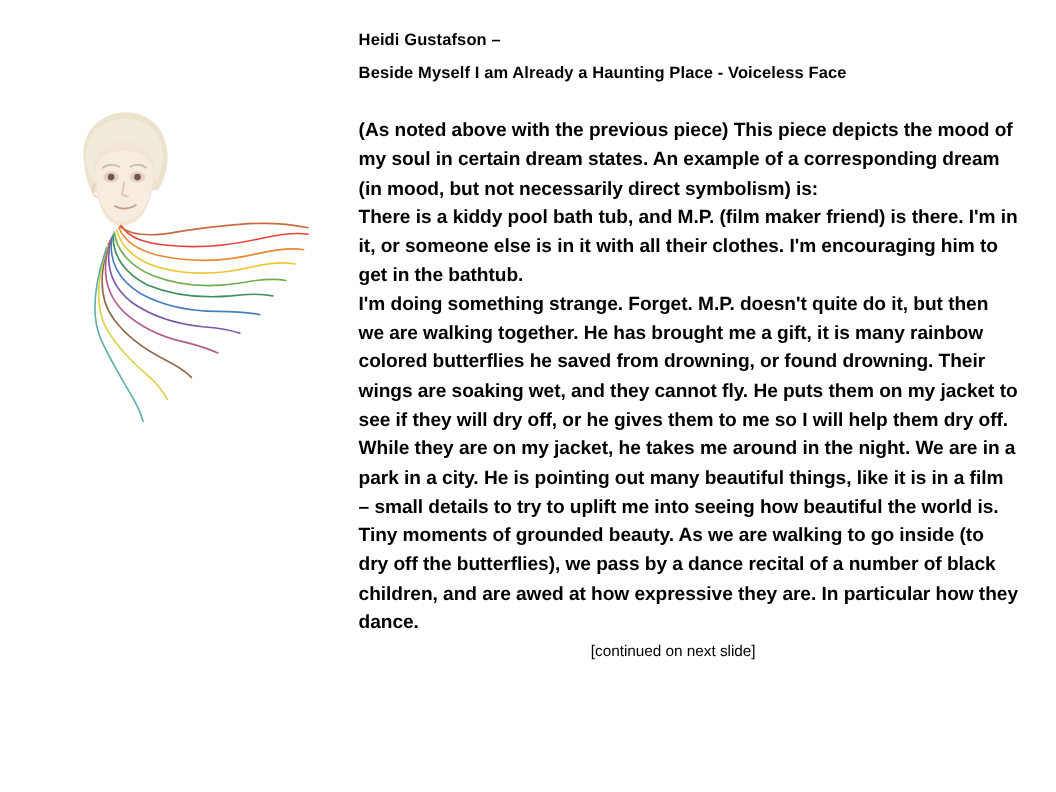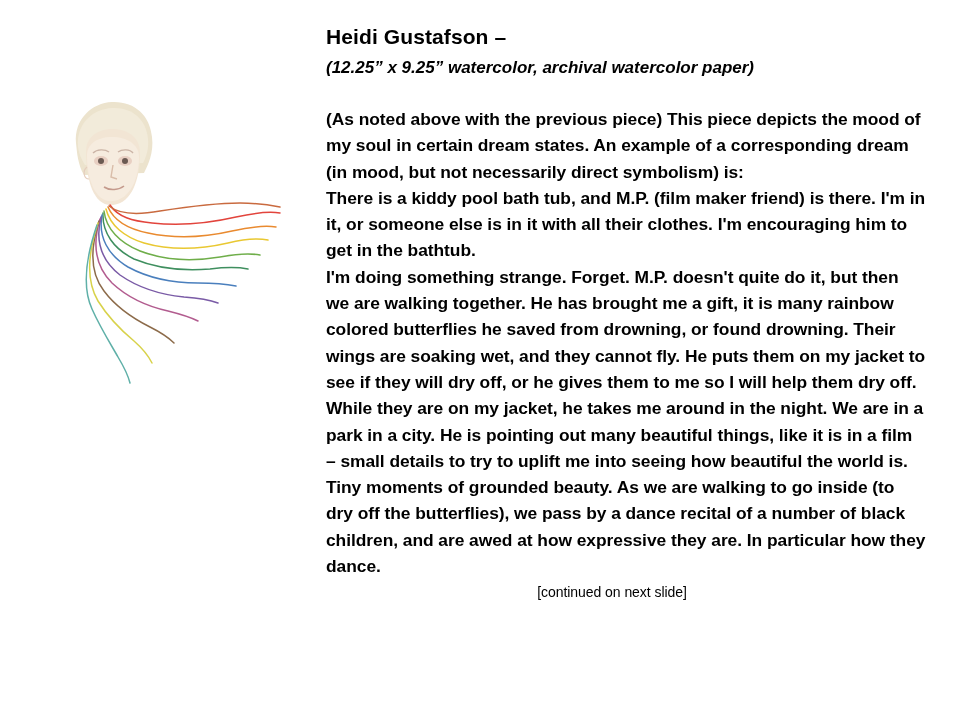--- a/index.html
+++ b/index.html
@@ -35,21 +35,21 @@
 
   
   .textcol {
     position: absolute;
     left: 326px;
     top: 22px;
     width: 600px;
   }
   .title {
     font-weight: bold;
-    font-size: 21px;
+    font-size: 15px;
     line-height: 30px;
     letter-spacing: 0.1px;
   }
   .title .work-title {
     white-space: nowrap;
   }
   .medium-line {
     font-weight: bold;
     font-size: 18.5px;
     line-height: 30px;
@@ -119,25 +119,23 @@
         <path d="M57 130 C46 162 42 192 52 214 C60 232 70 248 78 262 C84 272 88 280 90 288" stroke="#5fb0a8"></path>
         <path d="M69 111 C80 120 98 120 120 116 C146 112 176 108 200 108 C216 108 230 110 240 112" stroke="#c96a3f"></path>
       </g>
     </svg>
   </div>
 
   <div class="textcol">
 
     <div class="title">
       <div>Heidi Gustafson –</div>
+      <div class="work-title">Beside Myself I am Already a Haunting Place  - Voiceless Face</div>
     </div>
 
-    <div class="medium-line">
-      <span class="medium">(12.25” x 9.25” watercolor, archival watercolor paper)</span>
-    </div>
 
     <div class="body">
       <p> (As noted above with the previous piece) This piece depicts the mood of my soul in certain dream states.  An example of a corresponding dream (in mood, but not necessarily direct symbolism) is:</p>
       <p>There is a kiddy pool bath tub, and M.P. (film maker friend) is there. I'm in it, or someone else is in it with all their clothes.  I'm encouraging him to get in the bathtub.</p>
       <p>I'm doing something strange.  Forget.  M.P. doesn't quite do it, but then we are walking together.  He has brought me a gift, it is many rainbow colored butterflies he saved from drowning, or found drowning.  Their wings are soaking wet, and they cannot fly.  He puts them on my jacket to see if they will dry off, or he gives them to me so I will help them dry off. While they are on my jacket, he takes me around in the night. We are in a park in a city. He is pointing out many beautiful things, like it is in a film – small details to try to uplift me into seeing how beautiful the world is. Tiny moments of grounded beauty.  As we are walking to go inside (to dry off the butterflies), we pass by a dance recital of a number of black children, and are awed at how expressive they are. In particular how they dance.</p>
       <p class="continued">[continued  on next slide]</p>
     </div>
 
   </div>
 </div>

